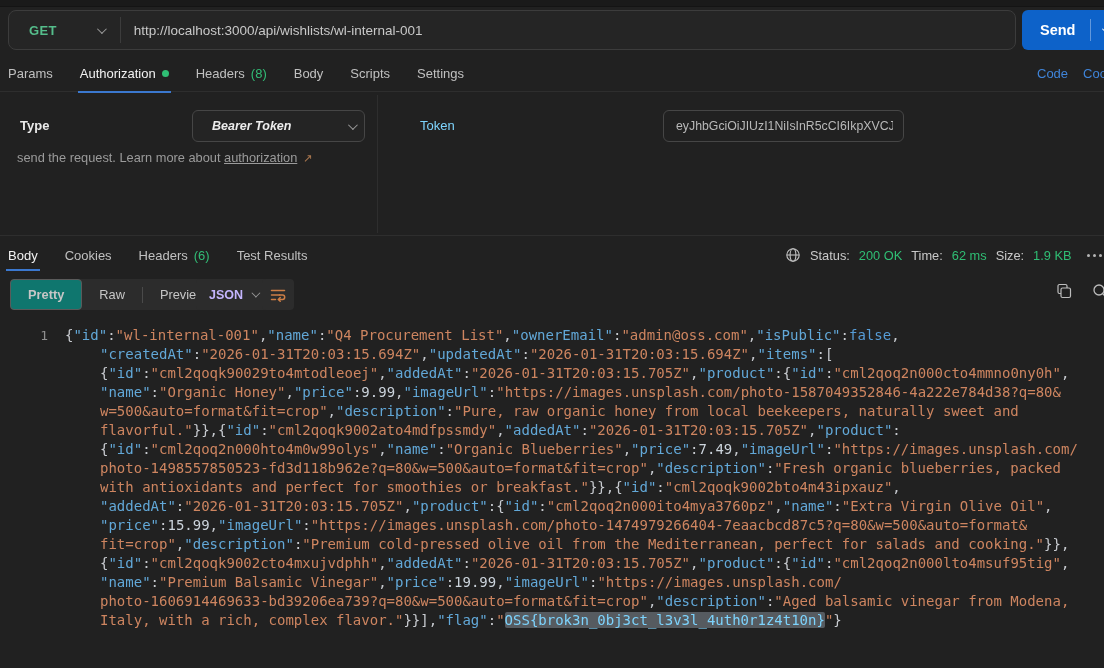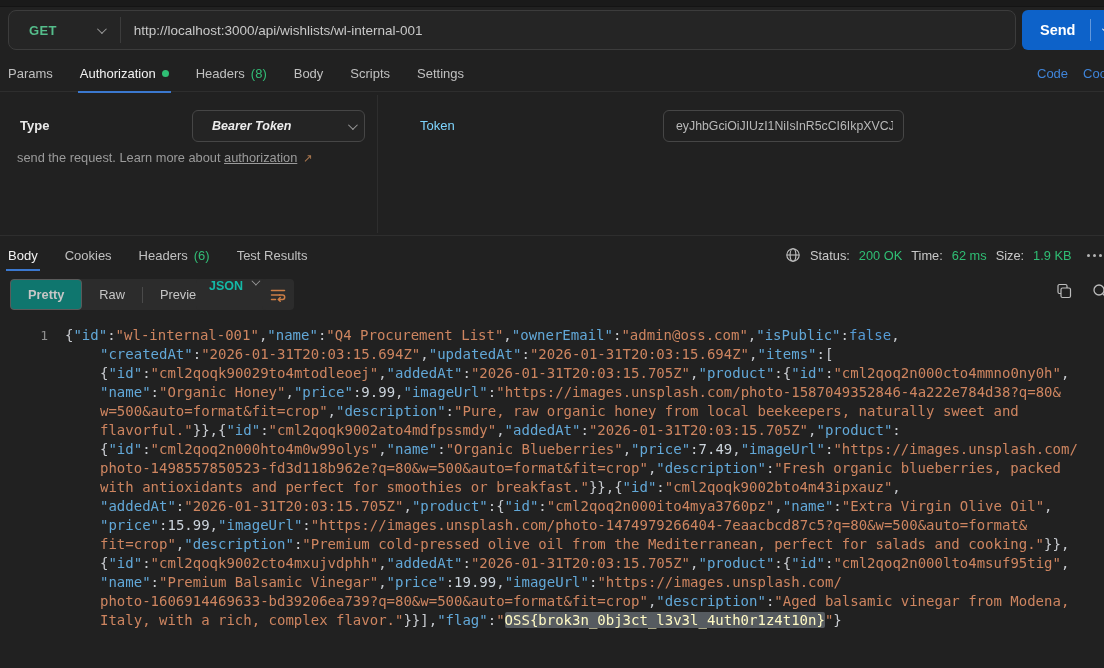--- a/index.html
+++ b/index.html
@@ -62,37 +62,37 @@
   .more-dots { display:flex; gap:3px; margin-left:6px; cursor:pointer; }
   .more-dots i { width:3px; height:3px; border-radius:50%; background:#b5b5b5; }
   .icon-btn { display:flex; align-items:center; justify-content:center; cursor:pointer; }
 
   
   .resp-toolbar { position:absolute; top:277px; left:0; right:0; height:34px; }
   .seg { position:absolute; left:10px; top:2px; height:31px; background:#2c2c2c; border-radius:4px; display:flex; align-items:center; }
   .seg-item { padding:0 17px; font-size:12.8px; color:#c6c6c6; height:31px; display:flex; align-items:center; cursor:pointer; }
   .seg-item.active { border:1px solid #5a5a5a; border-radius:4px; background:#0f766e;font-weight:bold; }
   .seg-div { width:1px; height:16px; background:#4a4a4a; }
-  .json-select { position:absolute; left:196px; top:2px; height:31px; background:#2c2c2c; border-radius:4px; display:flex; align-items:flex-start; padding:0 13px; font-size:12.5px; font-weight:bold; color:#14b8a6; cursor:pointer; }
+  .json-select { position:absolute; left:196px; top:2px; height:31px; background:#2c2c2c; border-radius:4px; display:flex; align-items:center; padding:0 13px; font-size:12.5px; font-weight:bold; color:#c4b5fd; cursor:pointer; }
   .json-select .chev { margin-left:8px; transform:rotate(45deg) translateY(-2px) scale(.9); }
   .wrap-btn { position:absolute; left:262px; top:2px; width:32px; height:31px; background:#2c2c2c; border-radius:4px; display:flex; align-items:center; justify-content:center; cursor:pointer; }
   .copy-btn { position:absolute; left:1056px; top:6px; }
   .search-btn { position:absolute; left:1092px; top:6px; }
 
   
   .code-area { position:absolute; top:312px; left:0; right:0; bottom:0; font-family:"DejaVu Sans Mono", monospace; font-size:14px; line-height:19px; }
   .gutter { position:absolute; left:0; top:14px; width:48px; text-align:right; color:#8f8f8f; font-size:13px; line-height:19px; }
   .code-lines { position:absolute; left:65px; top:14px; right:0; white-space:pre; }
   .code-line.cont { padding-left:35px; }
   .tok-p { color:#c8cbd0; }
   .tok-k { color:#62a8d8; }
   .tok-s { color:#ce8560; }
   .tok-num { color:#ccd4dc; }
   .tok-bool { color:#569cd6; }
-  .tok-hl { background:#565b60; color:#fef9c3; border-radius:2px; }
+  .tok-hl { background:#565b60; color:#7dd3fc; border-radius:2px; }
 </style>
 </head>
 <body>
 
 <div class="app">
   <div class="top-strip"></div>
 
   <div class="url-box">
     <div class="method-select">
       <span class="method-label">GET</span>

